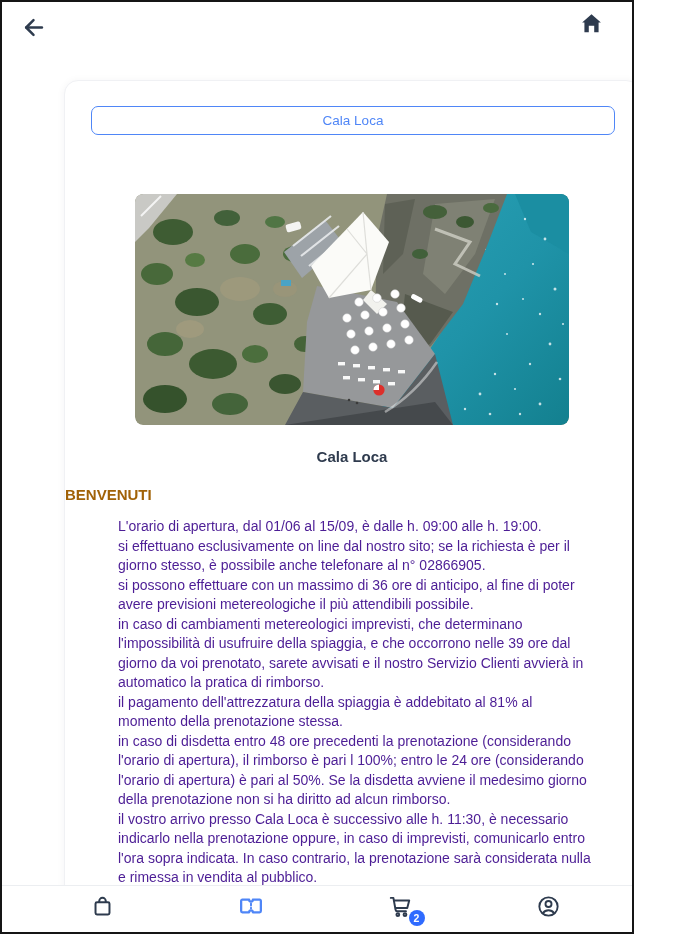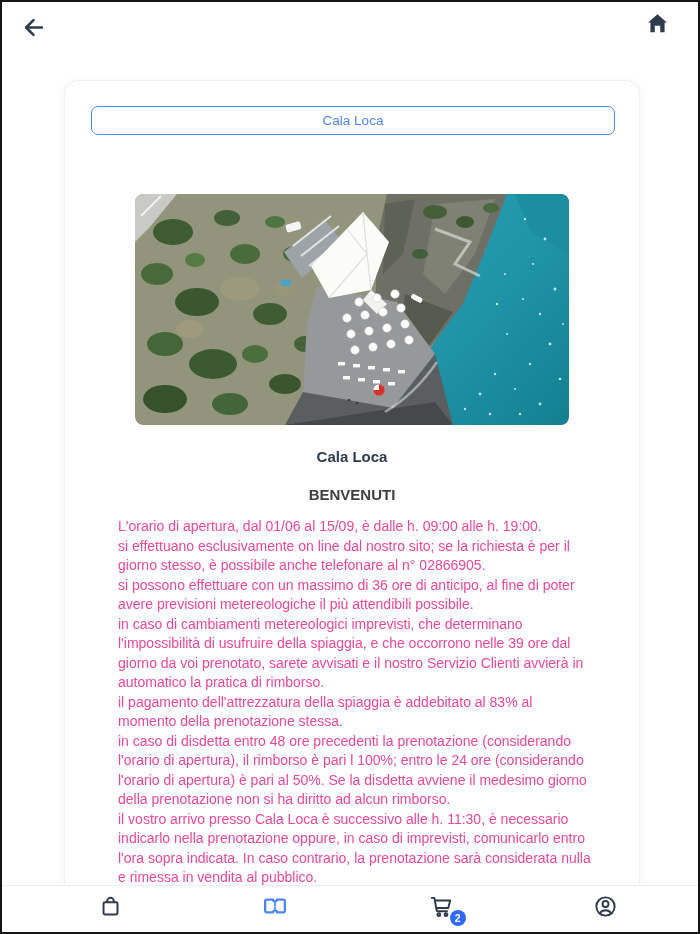--- a/index.html
+++ b/index.html
@@ -1,19 +1,19 @@
 <!DOCTYPE html>
 <html><head>
 <meta charset="utf-8">
 <style>
   * { margin:0; padding:0; box-sizing:border-box; }
   html,body { background:#fff; }
   body { font-family:"Liberation Sans", sans-serif; width:700px; height:934px; }
   .screen {
-    position:relative; width:700px; height:934px;
+    position:relative; width:634px; height:934px;
     border:2px solid #151515; background:#fff; overflow:hidden;
   }
   
   .topbar { position:absolute; top:0; left:0; right:0; height:60px; background:#fff; }
   .icon-btn { position:absolute; background:none; border:none; cursor:pointer; padding:0; line-height:0; }
   .back-btn { left:18px; top:12px; }
   .home-btn { right:28px; top:9px; }
   
   .card {
     position:absolute; left:62px; top:78px; width:576px; height:856px;
@@ -21,22 +21,22 @@
     box-shadow:0 1px 8px rgba(30,40,60,0.05); overflow:hidden;
   }
   .venue-btn {
     display:block; margin:25px 26px 0; width:524px; height:29px;
     background:#fff; border:1.5px solid #4f86f7; border-radius:7px;
     color:#4f86f7; font-size:13.5px; font-family:"Liberation Sans",sans-serif;
     text-align:center; cursor:pointer;
   }
   .photo-wrap { margin:59px auto 0; width:434px; height:231px; border-radius:8px; overflow:hidden; line-height:0; }
   .h-title { margin-top:22px; text-align:center; font-size:15px; font-weight:bold; color:#2f3b4e; line-height:20px; }
-  .h-welcome { margin-top:18px; text-align:center; font-size:15px; font-weight:bold; color:#404040; line-height:20px; }
-  .body-text { margin:12px 0 0 53px; width:474px; font-size:14px; line-height:19.5px; color:#ec4899; }
+  .h-welcome { margin-top:18px; font-size:15px; font-weight:bold; color:#a16207; line-height:20px; }
+  .body-text { margin:12px 0 0 53px; width:474px; font-size:14px; line-height:19.5px; color:#4c1d95; }
   .body-text p { margin:0; }
   
   .bottom-nav {
     position:absolute; left:0; right:0; bottom:0; height:47px;
     background:#fff; border-top:1px solid #eceef1;
     display:flex; align-items:center; justify-content:space-around;
     padding:0 10px 6px 26px; z-index:5;
   }
   .nav-item { flex:0 0 auto; background:none; border:none; cursor:pointer; line-height:0; position:relative; padding:4px; }
   .cart-badge {
@@ -214,21 +214,21 @@
     </div>
 
     <div class="h-title">Cala Loca</div>
     <div class="h-welcome">BENVENUTI</div>
 
     <div class="body-text">
       <p>L'orario di apertura, dal 01/06 al 15/09, è dalle h. 09:00 alle h. 19:00.</p>
       <p>si effettuano esclusivamente on line dal nostro sito; se la richiesta è per il giorno stesso, è possibile anche telefonare al n° 02866905.</p>
       <p>si possono effettuare con un massimo di 36 ore di anticipo, al fine di poter avere previsioni metereologiche il più attendibili possibile.</p>
       <p>in caso di cambiamenti metereologici imprevisti, che determinano l'impossibilità di usufruire della spiaggia, e che occorrono nelle 39 ore dal giorno da voi prenotato, sarete avvisati e il nostro Servizio Clienti avvierà in automatico la pratica di rimborso.</p>
-      <p>il pagamento dell'attrezzatura della spiaggia è addebitato al 83% al momento della prenotazione stessa.</p>
+      <p>il pagamento dell'attrezzatura della spiaggia è addebitato al 81% al momento della prenotazione stessa.</p>
       <p>in caso di disdetta entro 48 ore precedenti la prenotazione (considerando l'orario di apertura), il rimborso è pari l 100%; entro le 24 ore (considerando l'orario di apertura) è pari al 50%. Se la disdetta avviene il medesimo giorno della prenotazione non si ha diritto ad alcun rimborso.</p>
       <p>il vostro arrivo presso Cala Loca è successivo alle h. 11:30, è necessario indicarlo nella prenotazione oppure, in caso di imprevisti, comunicarlo entro l'ora sopra indicata. In caso contrario, la prenotazione sarà considerata nulla e rimessa in vendita al pubblico.</p>
     </div>
   </div>
 
   <nav class="bottom-nav">
 
     <button class="nav-item">
       <span>
         <svg width="25" height="25" viewBox="0 0 24 24" fill="none" stroke="#2e3b4e" stroke-width="1.9" stroke-linejoin="round">

